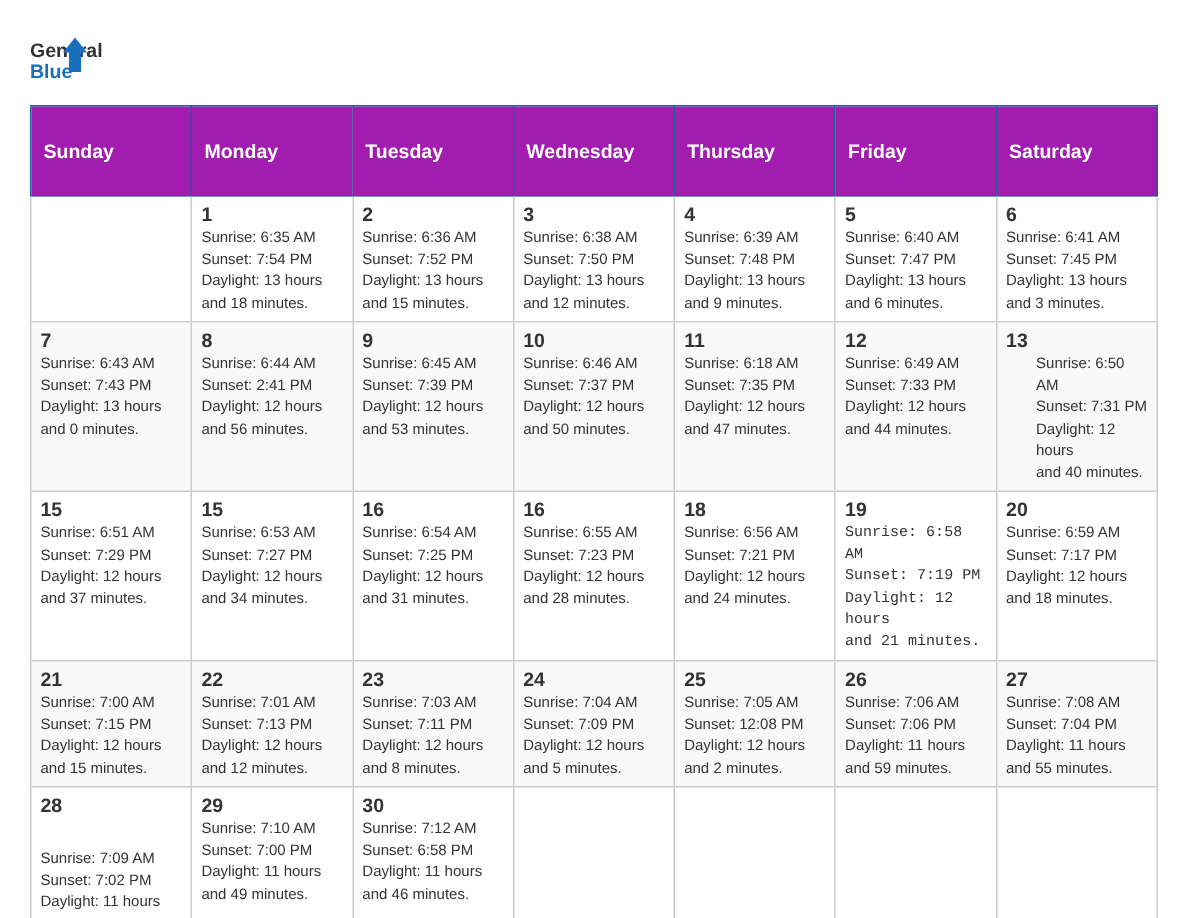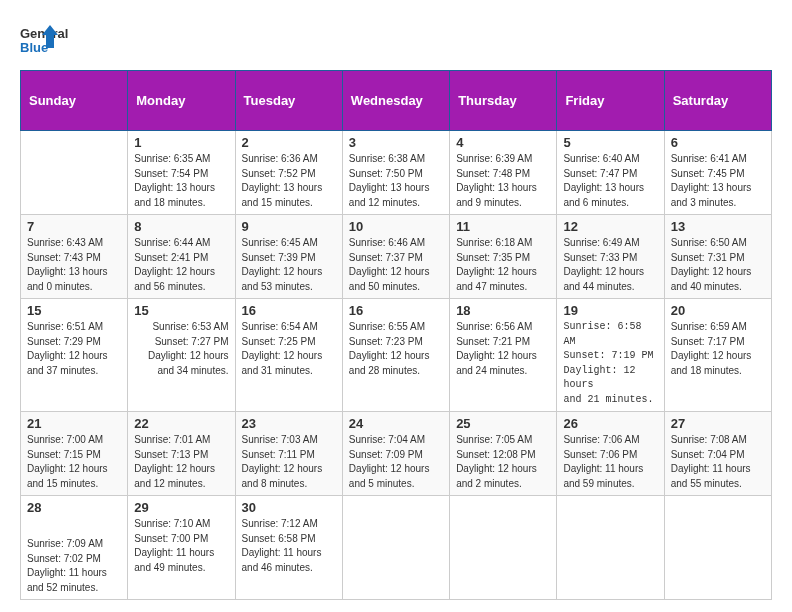--- a/index.html
+++ b/index.html
@@ -191,37 +191,37 @@
         </td>
         <td>
           <div class="day-num">12</div>
           <div class="day-info" style="white-space: pre-line;">Sunrise: 6:49 AM
 Sunset: 7:33 PM
 Daylight: 12 hours
 and 44 minutes.</div>
         </td>
         <td>
           <div class="day-num">13</div>
-          <div class="day-info" style="white-space: pre-line;">Sunrise: 6:50 AM
+          <div class="day-info" style="white-space: pre-line; margin-left: 20px;">Sunrise: 6:50 AM
 Sunset: 7:31 PM
 Daylight: 12 hours
 and 40 minutes.</div>
         </td>
       </tr>
       <tr>
         <td>
           <div class="day-num">15</div>
           <div class="day-info" style="white-space: pre-line;">Sunrise: 6:51 AM
 Sunset: 7:29 PM
 Daylight: 12 hours
 and 37 minutes.</div>
         </td>
         <td>
           <div class="day-num">15</div>
-          <div class="day-info" style="white-space: pre-line; text-align: right;">Sunrise: 6:53 AM
+          <div class="day-info" style="white-space: pre-line;">Sunrise: 6:53 AM
 Sunset: 7:27 PM
 Daylight: 12 hours
 and 34 minutes.</div>
         </td>
         <td>
           <div class="day-num">16</div>
           <div class="day-info" style="white-space: pre-line;">Sunrise: 6:54 AM
 Sunset: 7:25 PM
 Daylight: 12 hours
 and 31 minutes.</div>

